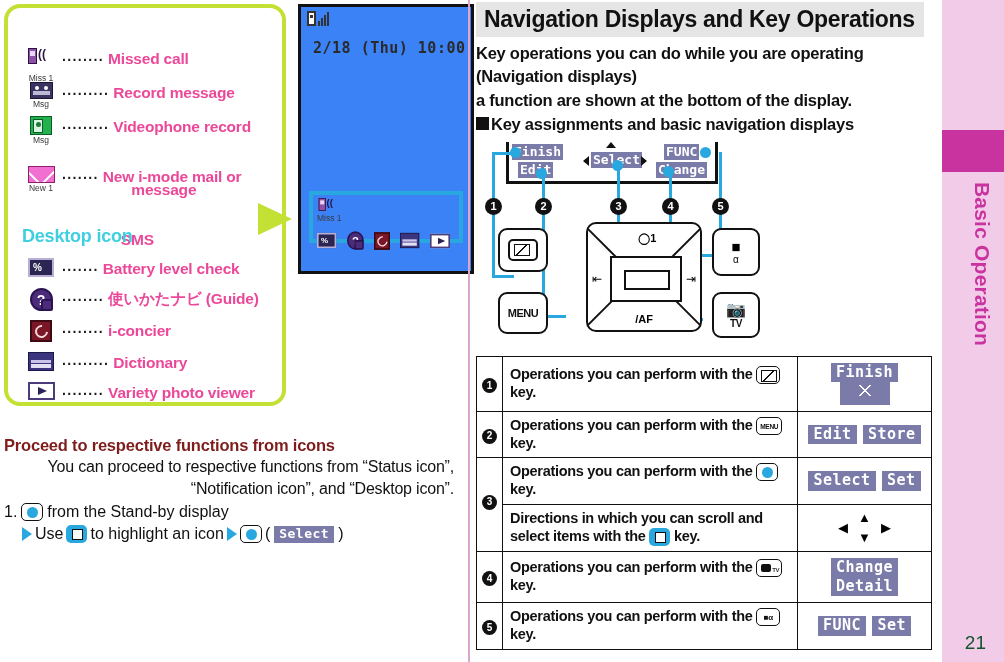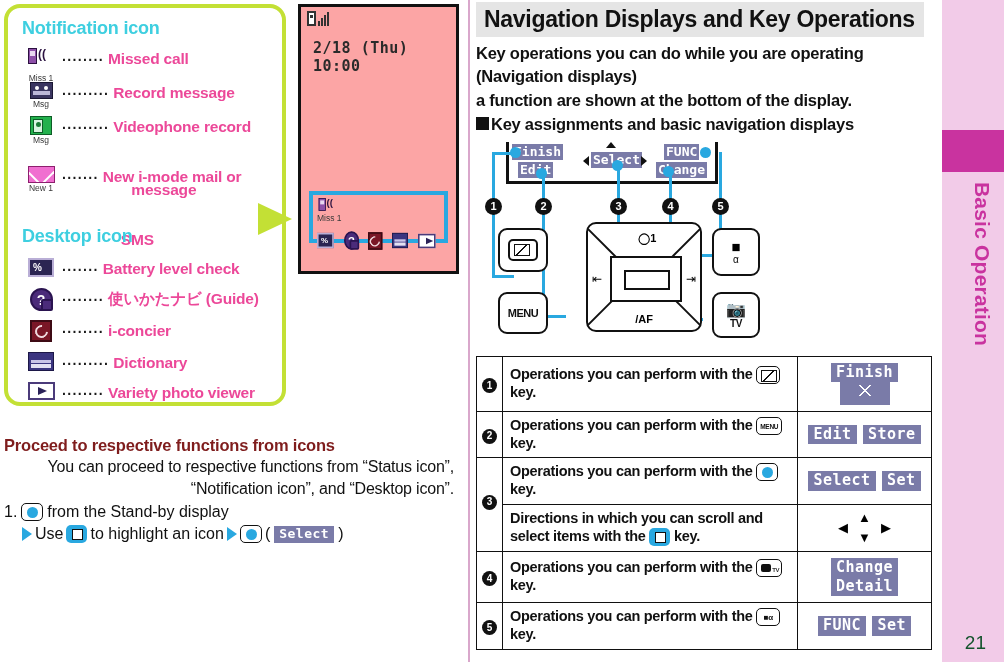--- a/index.html
+++ b/index.html
@@ -165,22 +165,22 @@
     position: absolute; left: 258px; top: 203px;
     width: 0; height: 0;
     border-top: 16px solid transparent;
     border-bottom: 16px solid transparent;
     border-left: 34px solid #c3e035;
   }
 
   
   .phone {
     position: absolute; left: 298px; top: 4px;
-    width: 161px; height: 270px;
-    background: #fca5a5; border: 3px solid #111;
+    width: 176px; height: 270px;
+    background: #3b82f6; border: 3px solid #111;
   }
   .phone-status { position: absolute; left: 6px; top: 4px; display: flex; gap: 2px; }
   .bm {
     width: 9px; height: 15px; background: #fff;
     border: 2px solid #333; position: relative;
   }
   .bm:after{ content:""; position:absolute; left:1px; top:2px; right:1px; height:3px; background:#333;}
   .sig { display: flex; align-items: flex-end; gap: 1px; height: 15px; }
   .sig i { width: 2px; background: #333; display: block; }
   .phone-clock {
@@ -391,21 +391,20 @@
     font-size:19px; color:#14532d;
   }
 </style>
 </head>
 <body>
 
 <div id="page">
 
   <div class="icon-panel">
 
-    <div class="panel-heading" id="nh">Notification icon</div>
 
     <div class="icon-row" style="left:12px; top:40px;">
       <div class="icon-cell">
         <div class="ico ico-missed">
             <div class="ph"></div>
             <div class="wv">((</div>
           </div>
         <div class="subtxt">Miss 1</div>
       </div>
       <div class="dots">········</div>

